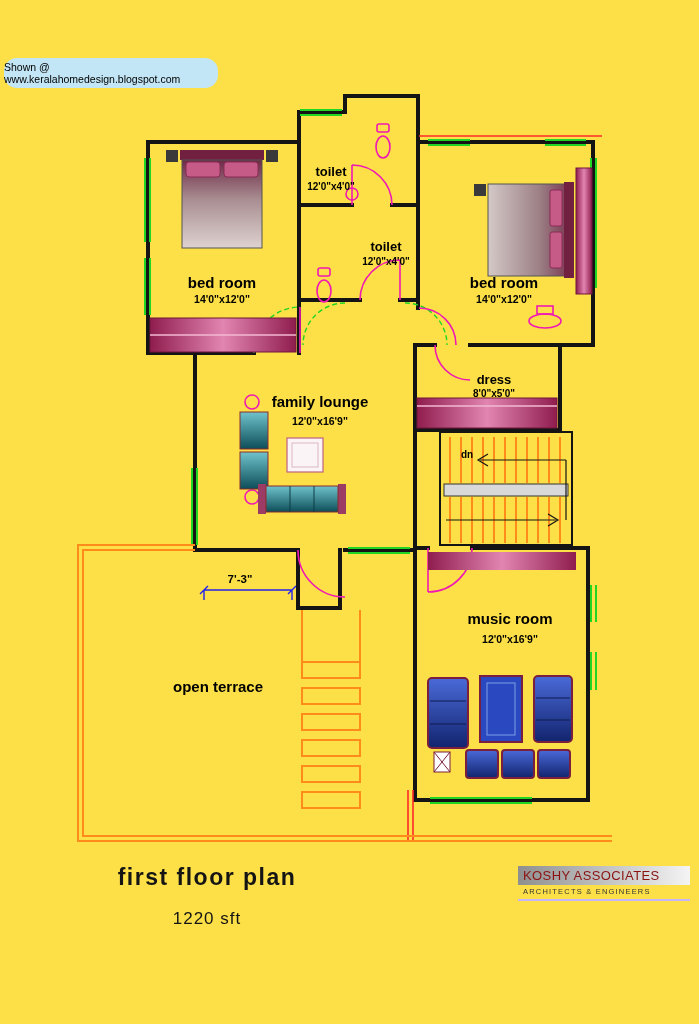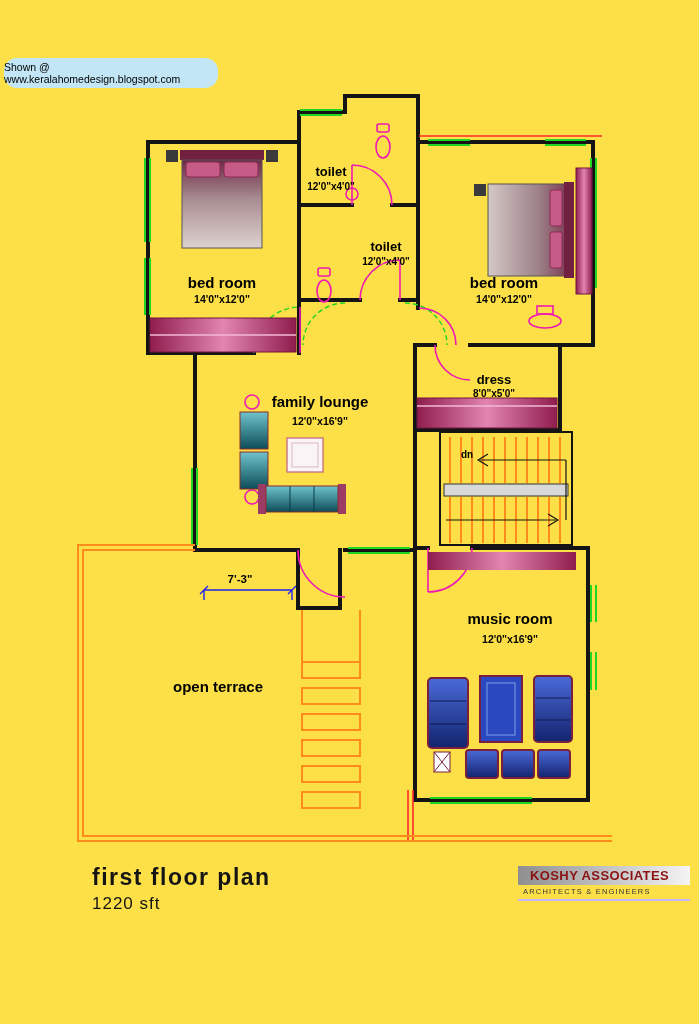--- a/index.html
+++ b/index.html
@@ -4,26 +4,26 @@
 <title>First Floor Plan</title>
 <style>
   html,body{margin:0;padding:0;background:#ffffff;}
   .page{position:relative;width:699px;height:1024px;background:#fde047;overflow:hidden;
         font-family:"Liberation Sans",sans-serif;}
   .badge{position:absolute;left:4px;top:58px;width:214px;height:30px;
          background:var(--badge-bg,#c2e6f5);border-radius:13px;
          display:flex;align-items:center;justify-content:center;
          font-size:10.5px;color:#000;}
   .plan-svg{position:absolute;left:0;top:0;}
-  .title-block{position:absolute;left:92px;top:864px;width:230px;color:#141414;}
+  .title-block{position:absolute;left:92px;top:864px;width:230px;text-align:center;color:#141414;}
   .title-main{font-size:23px;font-weight:bold;letter-spacing:1.5px;}
-  .title-area{font-size:17px;margin-top:3px;letter-spacing:1px;}
+  .title-area{font-size:17px;margin-top:18px;letter-spacing:1px;}
   .firm{position:absolute;left:518px;top:866px;width:172px;}
-  .firm-name{font-size:13px;font-weight:bold;color:#8b1212;letter-spacing:.4px;
-             background:linear-gradient(to right,#8f8f8f,#f4f4f4);padding:2px 12px;}
+  .firm-name{font-size:13px;font-weight:normal;color:#8b1212;letter-spacing:.4px;
+             background:linear-gradient(to right,#8f8f8f,#f4f4f4);padding:2px 5px;}
   .firm-sub{font-size:7.5px;color:#333;letter-spacing:1.2px;padding:2px 5px 3px;
             border-bottom:2px solid #c4b5fd;}
   .firm-addr{font-size:7.5px;color:#555;padding:3px 5px 0;line-height:1.4;}
   svg text{font-family:"Liberation Sans",sans-serif;font-weight:bold;fill:#000;}
   .wall{stroke:var(--wall,#141414);stroke-width:4;fill:none;stroke-linecap:square;}
   .wallthin{stroke:var(--wall,#141414);stroke-width:2;fill:none;}
   .hair{stroke:var(--wall,#141414);stroke-width:1.2;fill:none;}
   .win{stroke:var(--window,#23d523);stroke-width:2;fill:none;}
   .door{stroke:var(--door,#f019b4);stroke-width:1.6;fill:none;}
   .doorg{stroke:var(--window,#23d523);stroke-width:1.4;fill:none;stroke-dasharray:5 3;}

